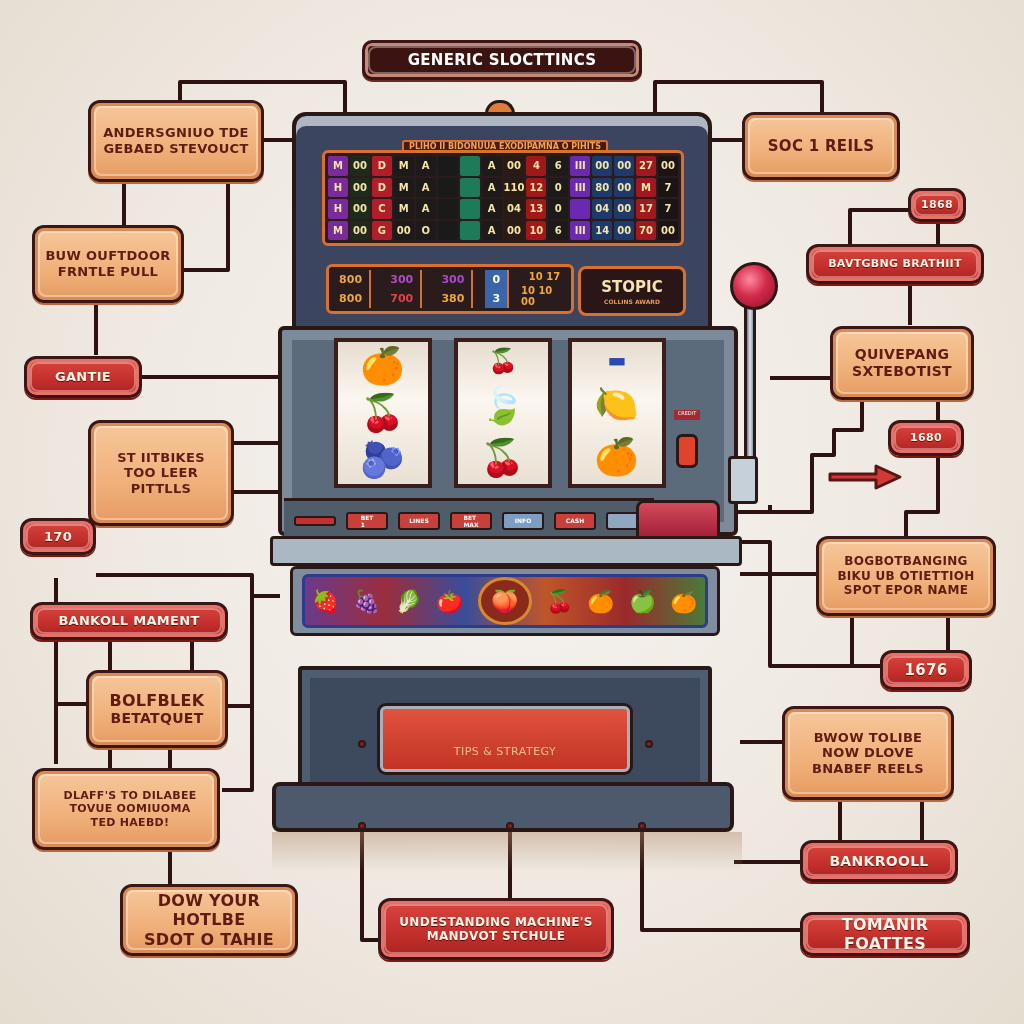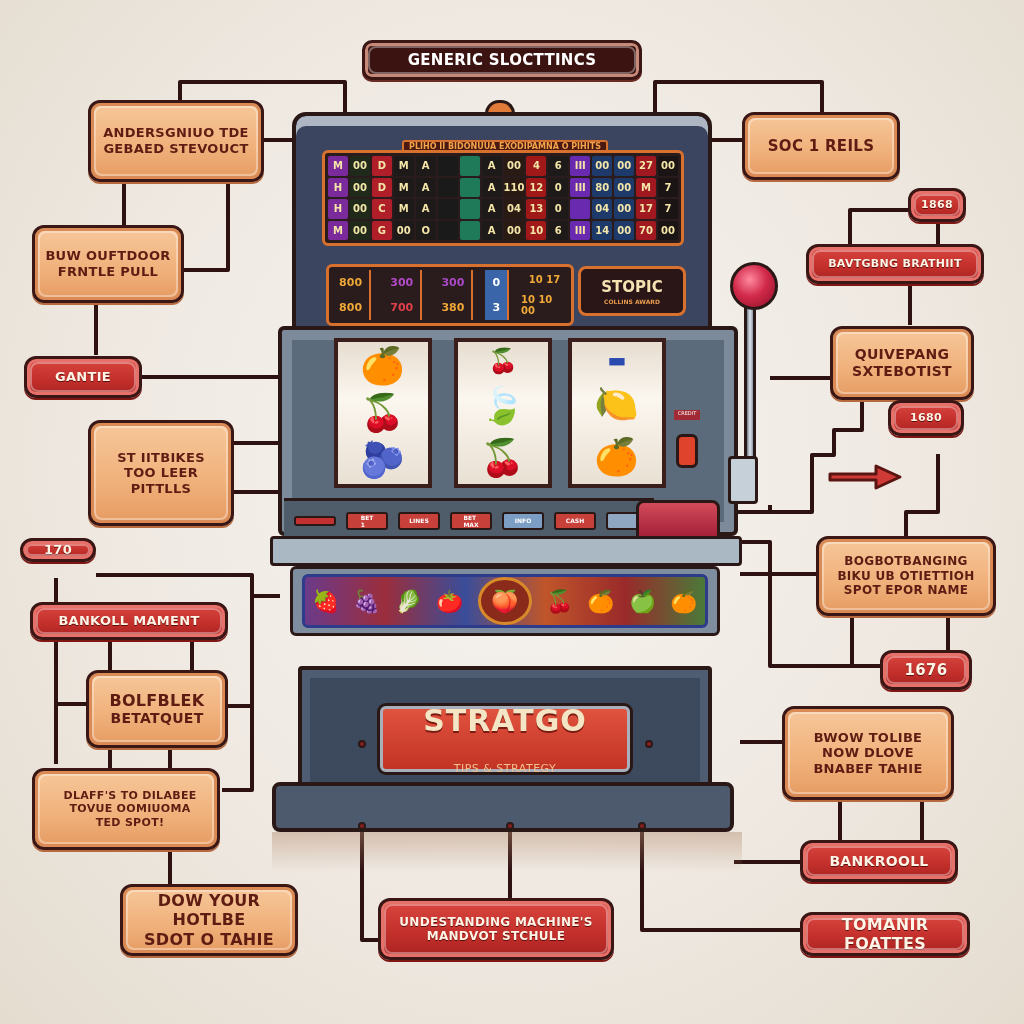--- a/index.html
+++ b/index.html
@@ -63,21 +63,21 @@
     font-size: 10px; font-weight: bold; color: #f4e6a8;
     display: flex; align-items: center; justify-content: center;
     border-radius: 2px;
   }
   .paytable-header {
     position: absolute; left: 402px; top: 140px; width: 206px; height: 13px;
     background: #4a1a12; border: 2px solid #d8702e; border-radius: 3px;
     color: #f3a34a; font-size: 8px; font-weight: bold; text-align: center; line-height: 9px;
   }
   .info-panel {
-    position: absolute; left: 326px; top: 264px; width: 248px; height: 62px;
+    position: absolute; left: 326px; top: 264px; width: 248px; height: 50px;
     background: #2a1c1c; border: 3px solid #d8702e; border-radius: 6px;
     display: grid; grid-template-columns: 1fr 1fr 1fr 0.6fr 1.2fr; gap: 12px; padding: 3px;
   }
   .info-cell {
     font-size: 11px; font-weight: bold; color: #f0a838;
     display: flex; flex-direction: column; align-items: center; justify-content: space-around;
     border-right: 2px solid #d8702e;
   }
   .info-cell.blue { background: #3a65a8; color: #fff; }
   .brand-panel {
@@ -265,37 +265,37 @@
 <div class="box red" style="left:24px;top:356px;width:118px;height:42px;">
   <span>GANTIE</span>
 </div>
 <div class="box peach" style="left:88px;top:420px;width:146px;height:106px;">
   <div>
     <span>ST IITBIKES</span>
     <span>TOO LEER</span>
     <span>PITTLLS</span>
   </div>
 </div>
-<div class="box red" style="left:20px;top:538px;width:76px;height:24px;">
+<div class="box red" style="left:20px;top:518px;width:76px;height:37px;">
   <span>170</span>
 </div>
 <div class="box red" style="left:30px;top:602px;width:198px;height:38px;">
   <span>BANKOLL MAMENT</span>
 </div>
 <div class="box peach" style="left:86px;top:670px;width:142px;height:78px;">
   <div>
     <span style="font-size:16px;">BOLFBLEK</span>
     <span style="font-size:14px;">BETATQUET</span>
   </div>
 </div>
 <div class="box peach" style="left:32px;top:768px;width:188px;height:82px;padding-left:16px;">
   <div style="font-size:11px;">
     <span>DLAFF'S TO DILABEE</span>
     <span>TOVUE OOMIUOMA</span>
-    <span>TED SPOT!</span>
+    <span>TED HAEBD!</span>
   </div>
 </div>
 <div class="box peach" style="left:120px;top:884px;width:178px;height:72px;">
   <div style="font-size:16px;">
     <span>DOW YOUR HOTLBE</span>
     <span>SDOT O TAHIE</span>
   </div>
 </div>
 
 <div class="box red" style="left:378px;top:898px;width:236px;height:62px;">
@@ -313,41 +313,41 @@
 </div>
 <div class="box red" style="left:806px;top:244px;width:178px;height:40px;">
   <span style="font-size:11px;">BAVTGBNG BRATHIIT</span>
 </div>
 <div class="box peach" style="left:830px;top:326px;width:144px;height:74px;">
   <div style="font-size:14px;">
     <span>QUIVEPANG</span>
     <span>SXTEBOTIST</span>
   </div>
 </div>
-<div class="box red" style="left:888px;top:400px;width:76px;height:36px;">
+<div class="box red" style="left:888px;top:420px;width:76px;height:36px;">
   <span style="font-size:11px;">1680</span>
 </div>
 <svg class="arrow" viewBox="0 0 78 30">
   <path d="M4 12 L50 12 L50 4 L74 15 L50 26 L50 18 L4 18 Z" fill="#d03a36" stroke="#5a1412" stroke-width="3" stroke-linejoin="round"></path>
 </svg>
 <div class="box peach" style="left:816px;top:536px;width:180px;height:80px;">
   <div style="font-size:12px;">
     <span>BOGBOTBANGING</span>
     <span>BIKU UB OTIETTIOH</span>
     <span>SPOT EPOR NAME</span>
   </div>
 </div>
 <div class="box red" style="left:880px;top:650px;width:92px;height:40px;">
   <span style="font-size:15px;">1676</span>
 </div>
 <div class="box peach" style="left:782px;top:706px;width:172px;height:94px;">
   <div style="font-size:13px;">
     <span>BWOW TOLIBE</span>
     <span>NOW DLOVE</span>
-    <span>BNABEF TAHIE</span>
+    <span>BNABEF REELS</span>
   </div>
 </div>
 <div class="box red" style="left:800px;top:840px;width:158px;height:42px;">
   <span style="font-size:14px;">BANKROOLL</span>
 </div>
 <div class="box red" style="left:800px;top:912px;width:170px;height:44px;">
   <span style="font-size:16px;">TOMANIR FOATTES</span>
 </div>
 
 <div class="machine">
@@ -493,21 +493,20 @@
       <span>🍑</span>
     </div>
     <span>🍒</span>
     <span>🍊</span>
     <span>🍏</span>
     <span>🍊</span>
   </div>
 
   <div class="cab-bottom"></div>
   <div class="logo-plate">
-    <span class="logo-main">STRATGO</span>
     <span class="logo-sub">TIPS &amp; STRATEGY</span>
   </div>
   <div class="rivet" style="left:358px;top:740px;"></div>
   <div class="rivet" style="left:645px;top:740px;"></div>
   <div class="cab-base"></div>
   <div class="rivet" style="left:358px;top:822px;"></div>
   <div class="rivet" style="left:506px;top:822px;"></div>
   <div class="rivet" style="left:638px;top:822px;"></div>
   <div class="floor-shadow"></div>
 

